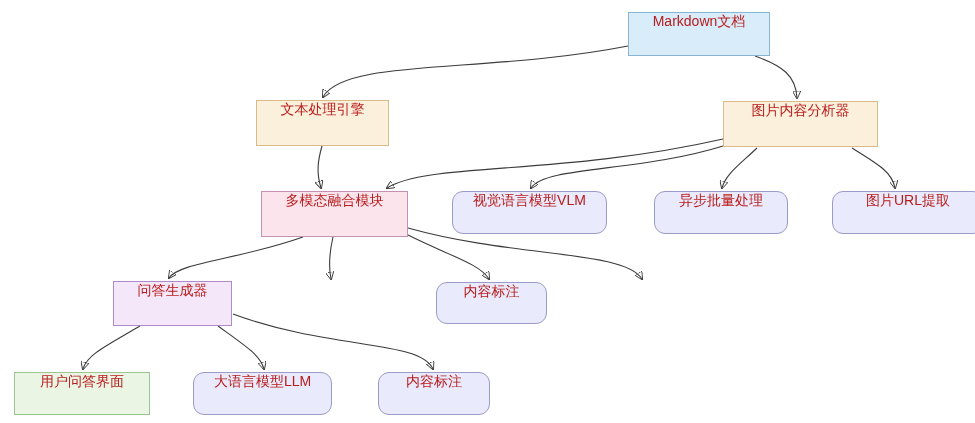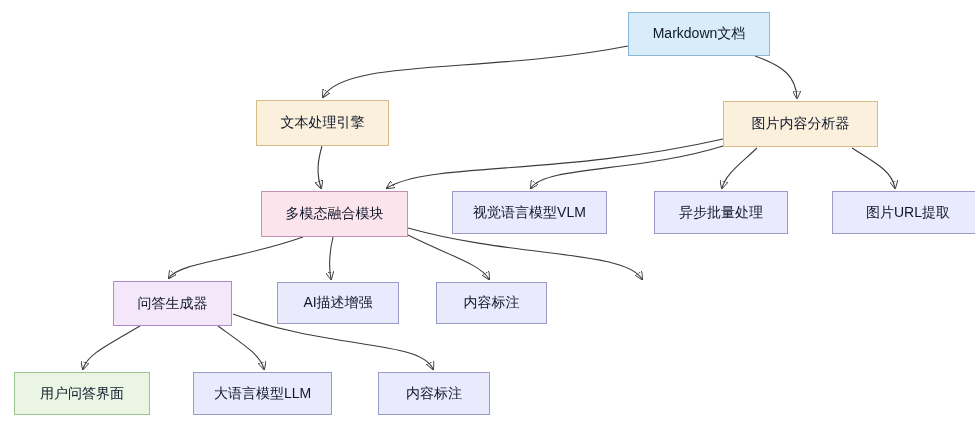--- a/index.html
+++ b/index.html
@@ -8,32 +8,32 @@
     width:975px;height:423px;
     background:#ffffff;
     font-family:"Liberation Sans","DejaVu Sans",sans-serif;
     overflow:hidden;
   }
   svg.edges{position:absolute;left:0;top:0;width:975px;height:423px;}
   svg.edges path{fill:none;stroke:#3b3b3b;stroke-width:1.1;}
   .node{
     position:absolute;
     box-sizing:border-box;
-    display:flex;align-items:center;justify-content:center;
-    font-size:14px;color:#0f172a;
+    display:flex;justify-content:center;
+    font-size:14px;color:#b91c1c;
     border:1px solid #999;
     text-align:center;
     white-space:nowrap;
     z-index:2;
   }
   .node.blue    {background:#d8ecfa;border-color:#8ab6d6;}
   .node.cream   {background:#faf0dc;border-color:#d9bb8a;}
   .node.pink    {background:#fbe4ec;border-color:#c490b4;}
   .node.purple  {background:#f3e7f9;border-color:#af8cc9;}
-  .node.lavender{background:#e9eafb;border-color:#9b9bc9;}
+  .node.lavender{background:#e9eafb;border-color:#9b9bc9;border-radius:11px;}
   .node.green   {background:#eaf5e4;border-color:#9cc490;}
 </style>
 </head>
 <body>
 
 <div class="canvas">
 
   <svg class="edges" viewBox="0 0 975 423" aria-hidden="true">
     <defs>
       <marker id="arrow" viewBox="0 0 10 10" refX="8.5" refY="5" markerWidth="7.5" markerHeight="7.5" orient="auto">
@@ -76,23 +76,20 @@
   <div class="node lavender" style="left:654px;top:191px;width:134px;height:43px">
       <span>异步批量处理</span>
     </div>
   <div class="node lavender" style="left:832px;top:191px;width:152px;height:43px">
       <span>图片URL提取</span>
     </div>
 
   <div class="node purple" style="left:113px;top:281px;width:119px;height:45px">
       <span>问答生成器</span>
     </div>
-  <div class="node lavender" style="left:277px;top:282px;width:122px;height:42px">
-      <span>AI描述增强</span>
-    </div>
   <div class="node lavender" style="left:436px;top:282px;width:111px;height:42px">
       <span>内容标注</span>
     </div>
 
   <div class="node green" style="left:14px;top:372px;width:136px;height:43px">
       <span>用户问答界面</span>
     </div>
   <div class="node lavender" style="left:193px;top:372px;width:139px;height:43px">
       <span>大语言模型LLM</span>
     </div>

